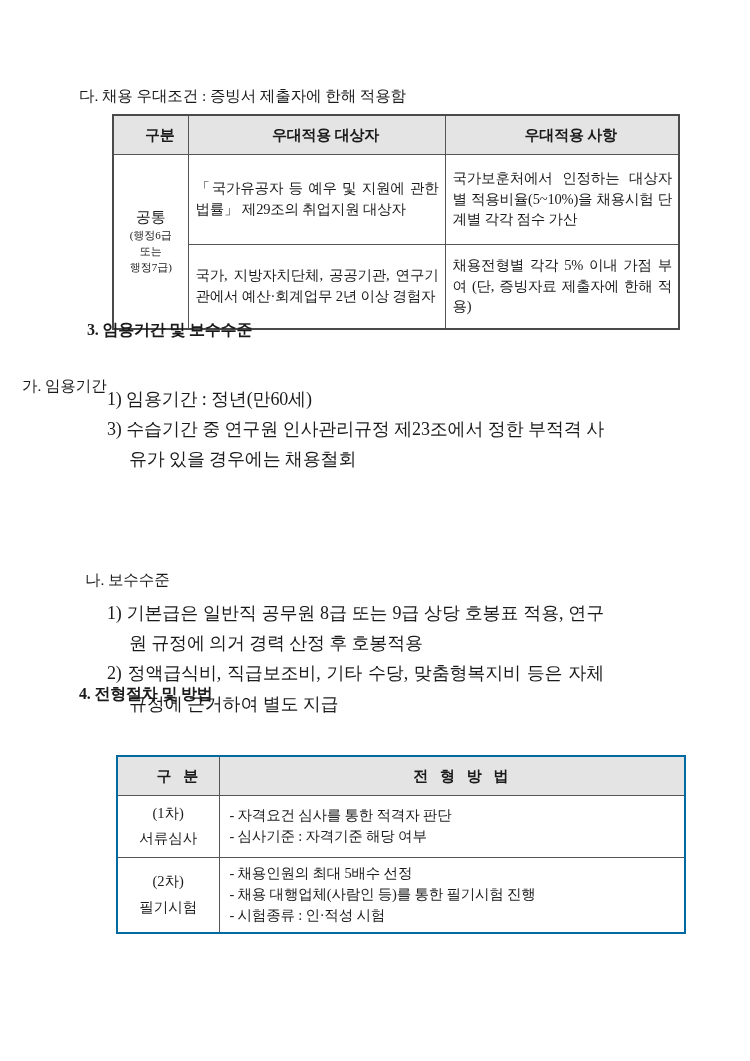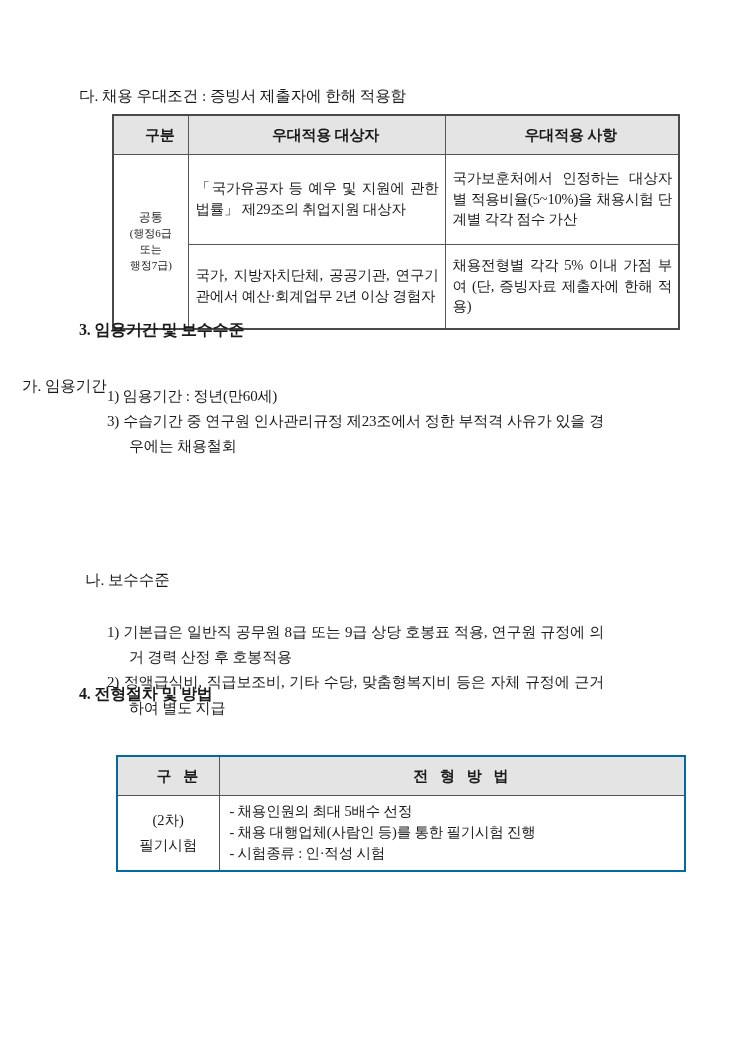--- a/index.html
+++ b/index.html
@@ -35,21 +35,21 @@
     letter-spacing: -0.1px;
   }
   .lvl-num {             
     font-size: 16px;
     font-weight: bold;
     line-height: 1.55;
     margin: 0;
     letter-spacing: -0.2px;
   }
   .lvl-paren {           
-    font-size: 15px;
+    font-size: 18px;
     line-height: 1.68;
     margin: 0;
     letter-spacing: -0.15px;
     text-align: justify;
     text-justify: inter-character;
   }
 
   .ind-sec    { margin-left: 79px; }
   .ind-a      { margin-left: 85px; }
   .ind-num    { margin-left: 107px; padding-left: 22px; text-indent: -22px; }
@@ -87,21 +87,21 @@
   }
   #table-preference col.c1 { width: 75px; }
   #table-preference col.c2 { width: 257px; }
   #table-preference col.c3 { width: 234px; }
   #table-preference td.cat {
     text-align: center;
     font-size: 14px;
     line-height: 1.45;
     padding: 4px 2px;
   }
-  #table-preference td.cat .cat-main { font-size: 12px; display:block; }
+  #table-preference td.cat .cat-main { font-size: 15px; display:block; }
   #table-preference td.cat .cat-sub  { font-size: 11px; display:block; }
   #table-preference td.body-cell {
     font-size: 14.5px;
     line-height: 1.42;
     padding: 6px 6px 7px 7px;
     text-align: justify;
     text-justify: inter-character;
     letter-spacing: -0.2px;
   }
 
@@ -162,52 +162,62 @@
           <td class="body-cell" style="height:76px;">「국가유공자 등 예우 및 지원에 관한 법률」 제29조의 취업지원 대상자</td>
           <td class="body-cell">국가보훈처에서 인정하는 대상자별 적용비율(5~10%)을 채용시험 단계별 각각 점수 가산</td>
         </tr>
         <tr>
           <td class="body-cell" style="height:70px;">국가, 지방자치단체, 공공기관, 연구기관에서 예산·회계업무 2년 이상 경험자</td>
           <td class="body-cell">채용전형별 각각 5% 이내 가점 부여 (단, 증빙자료 제출자에 한해 적용)</td>
         </tr>
       </tbody>
     </table>
 
-    <p class="lvl-num ind-sec" style="position:absolute; left:0; top:318px;">3. 임용기간 및 보수수준</p>
+    <p class="lvl-num ind-sec" style="position:absolute; left:8px; top:318px;">3. 임용기간 및 보수수준</p>
 
     <p class="lvl-a ind-a" style="position:absolute; left:0; top:374px;margin-left:22px;">가. 임용기간</p>
 
     <div style="position:absolute; left:0; top:384px; width:604px;">
       <p class="lvl-paren ind-num">1) 임용기간 : 정년(만60세)</p>
       <p class="lvl-paren ind-num">3) 수습기간 중 연구원 인사관리규정 제23조에서 정한 부적격 사유가 있을 경우에는 채용철회</p>
     </div>
 
     <p class="lvl-a ind-a" style="position:absolute; left:0; top:568px;">나. 보수수준</p>
 
-    <div style="position:absolute; left:0; top:620px; width:604px;">
+    <div style="position:absolute; left:0; top:598px; width:604px;">
       <p class="lvl-paren ind-num">1) 기본급은 일반직 공무원 8급 또는 9급 상당 호봉표 적용, 연구원 규정에 의거 경력 산정 후 호봉적용</p>
       <p class="lvl-paren ind-num">2) 정액급식비, 직급보조비, 기타 수당, 맞춤형복지비 등은 자체 규정에 근거하여 별도 지급</p>
     </div>
 
     <p class="lvl-num ind-sec" style="position:absolute; left:0; top:682px;">4. 전형절차 및 방법</p>
 
     <table class="doc-table" id="table-process">
       <colgroup>
           <col class="c1">
           <col class="c2">
         </colgroup>
       <thead>
         <tr>
           <th class="sp">구 분</th>
           <th class="sp">전 형 방 법</th>
         </tr>
       </thead>
       <tbody>
         <tr>
           <td class="stage">
+            <span style="display:block">(1차)</span>
+            <span style="display:block">서류심사</span>
+          </td>
+          <td class="method">
+            <span class="m-line">- 자격요건 심사를 통한 적격자 판단</span>
+            <span class="m-line">- 심사기준 : 자격기준 해당 여부</span>
+          </td>
+        </tr>
+        <tr>
+          <td class="stage">
             <span style="display:block">(2차)</span>
             <span style="display:block">필기시험</span>
           </td>
           <td class="method">
             <span class="m-line">- 채용인원의 최대 5배수 선정</span>
             <span class="m-line">- 채용 대행업체(사람인 등)를 통한 필기시험 진행</span>
             <span class="m-line">- 시험종류 : 인·적성 시험</span>
           </td>
         </tr>
       </tbody>

